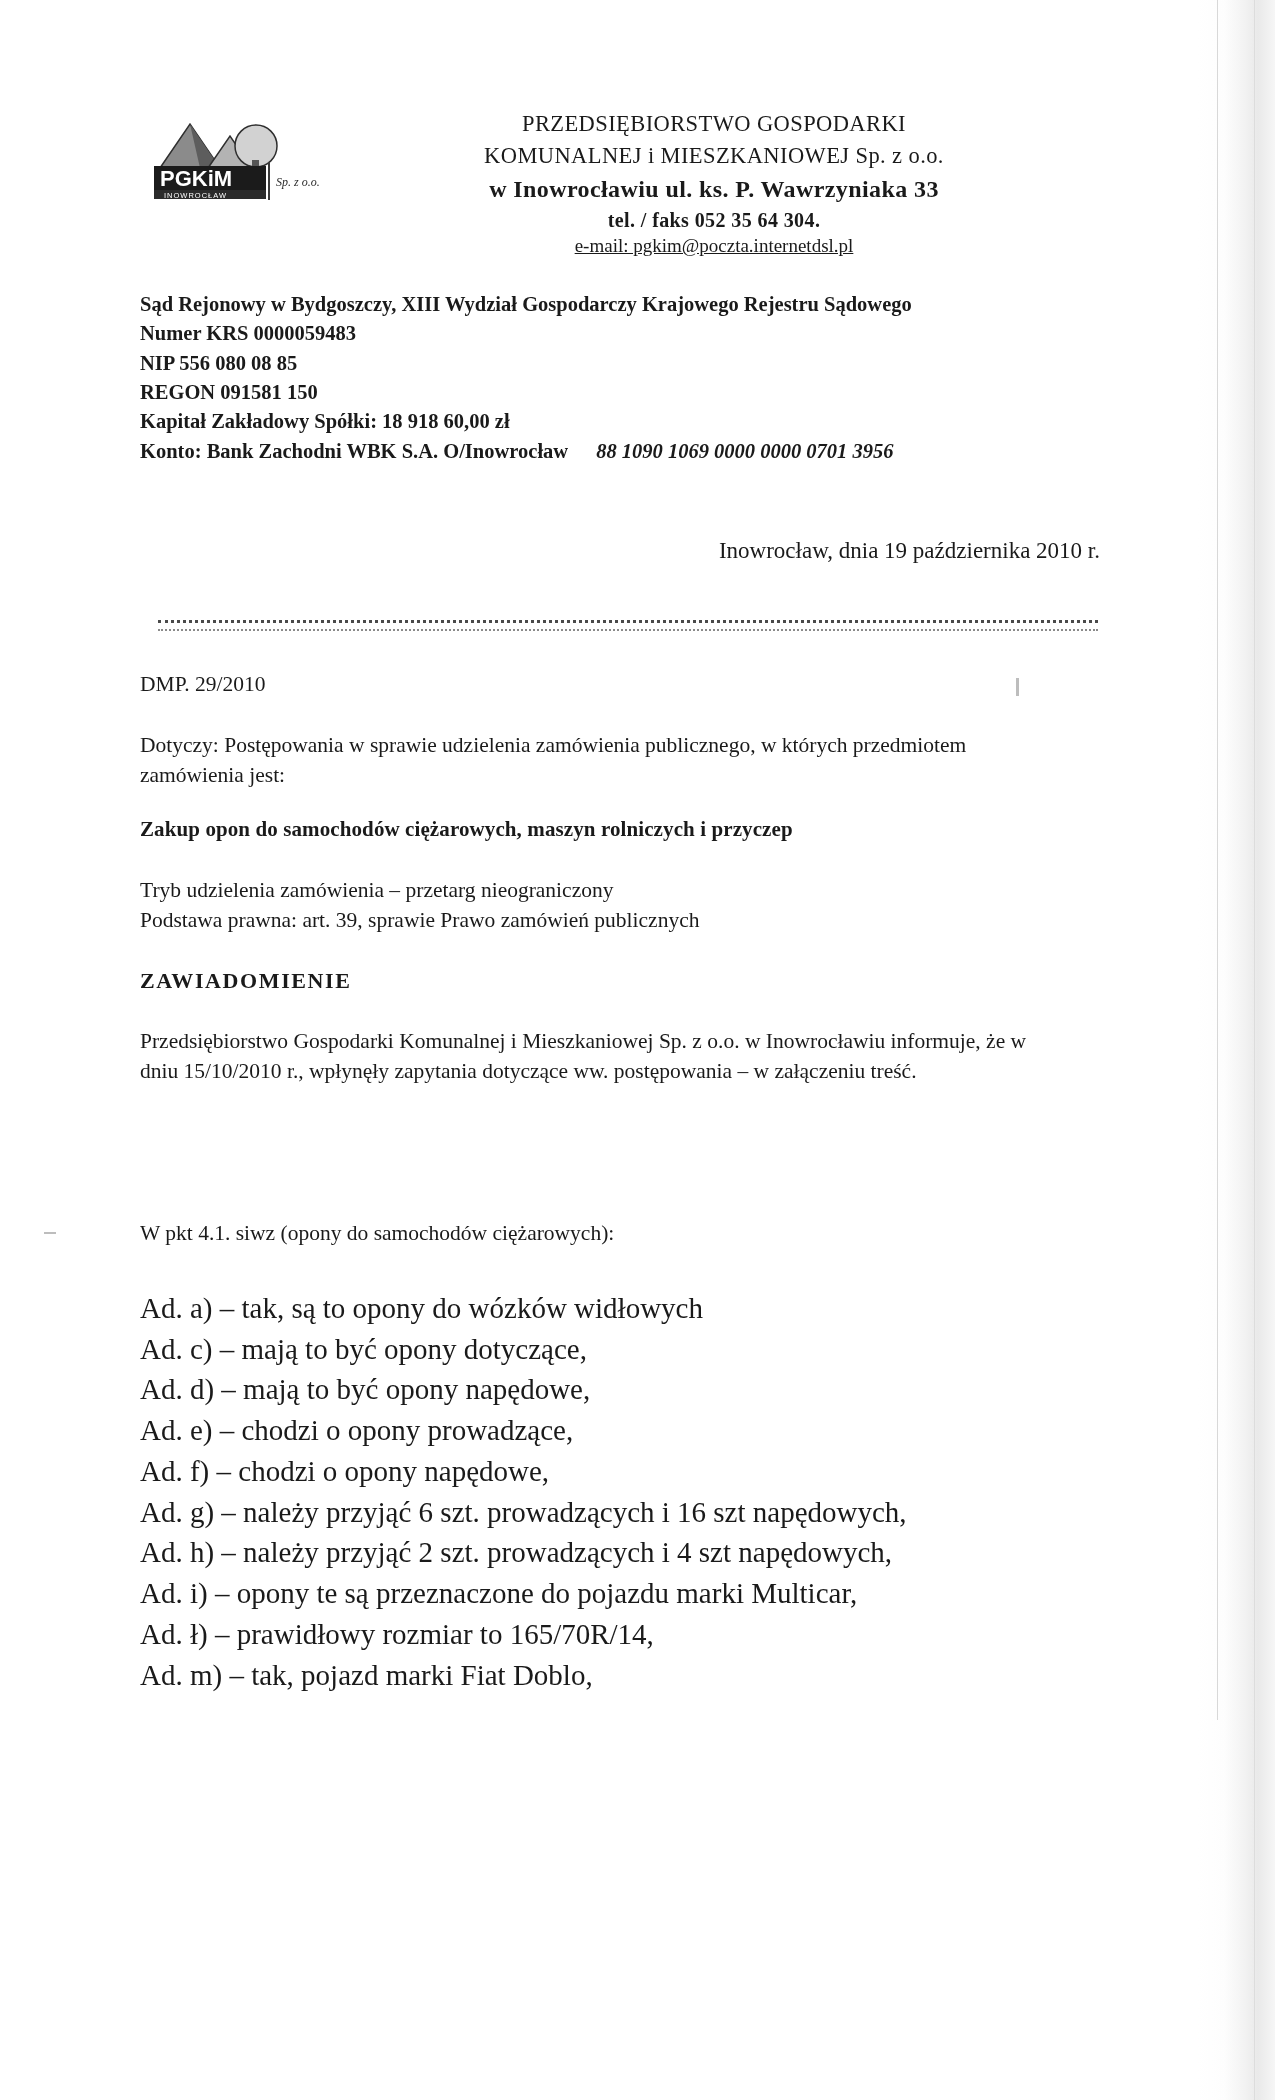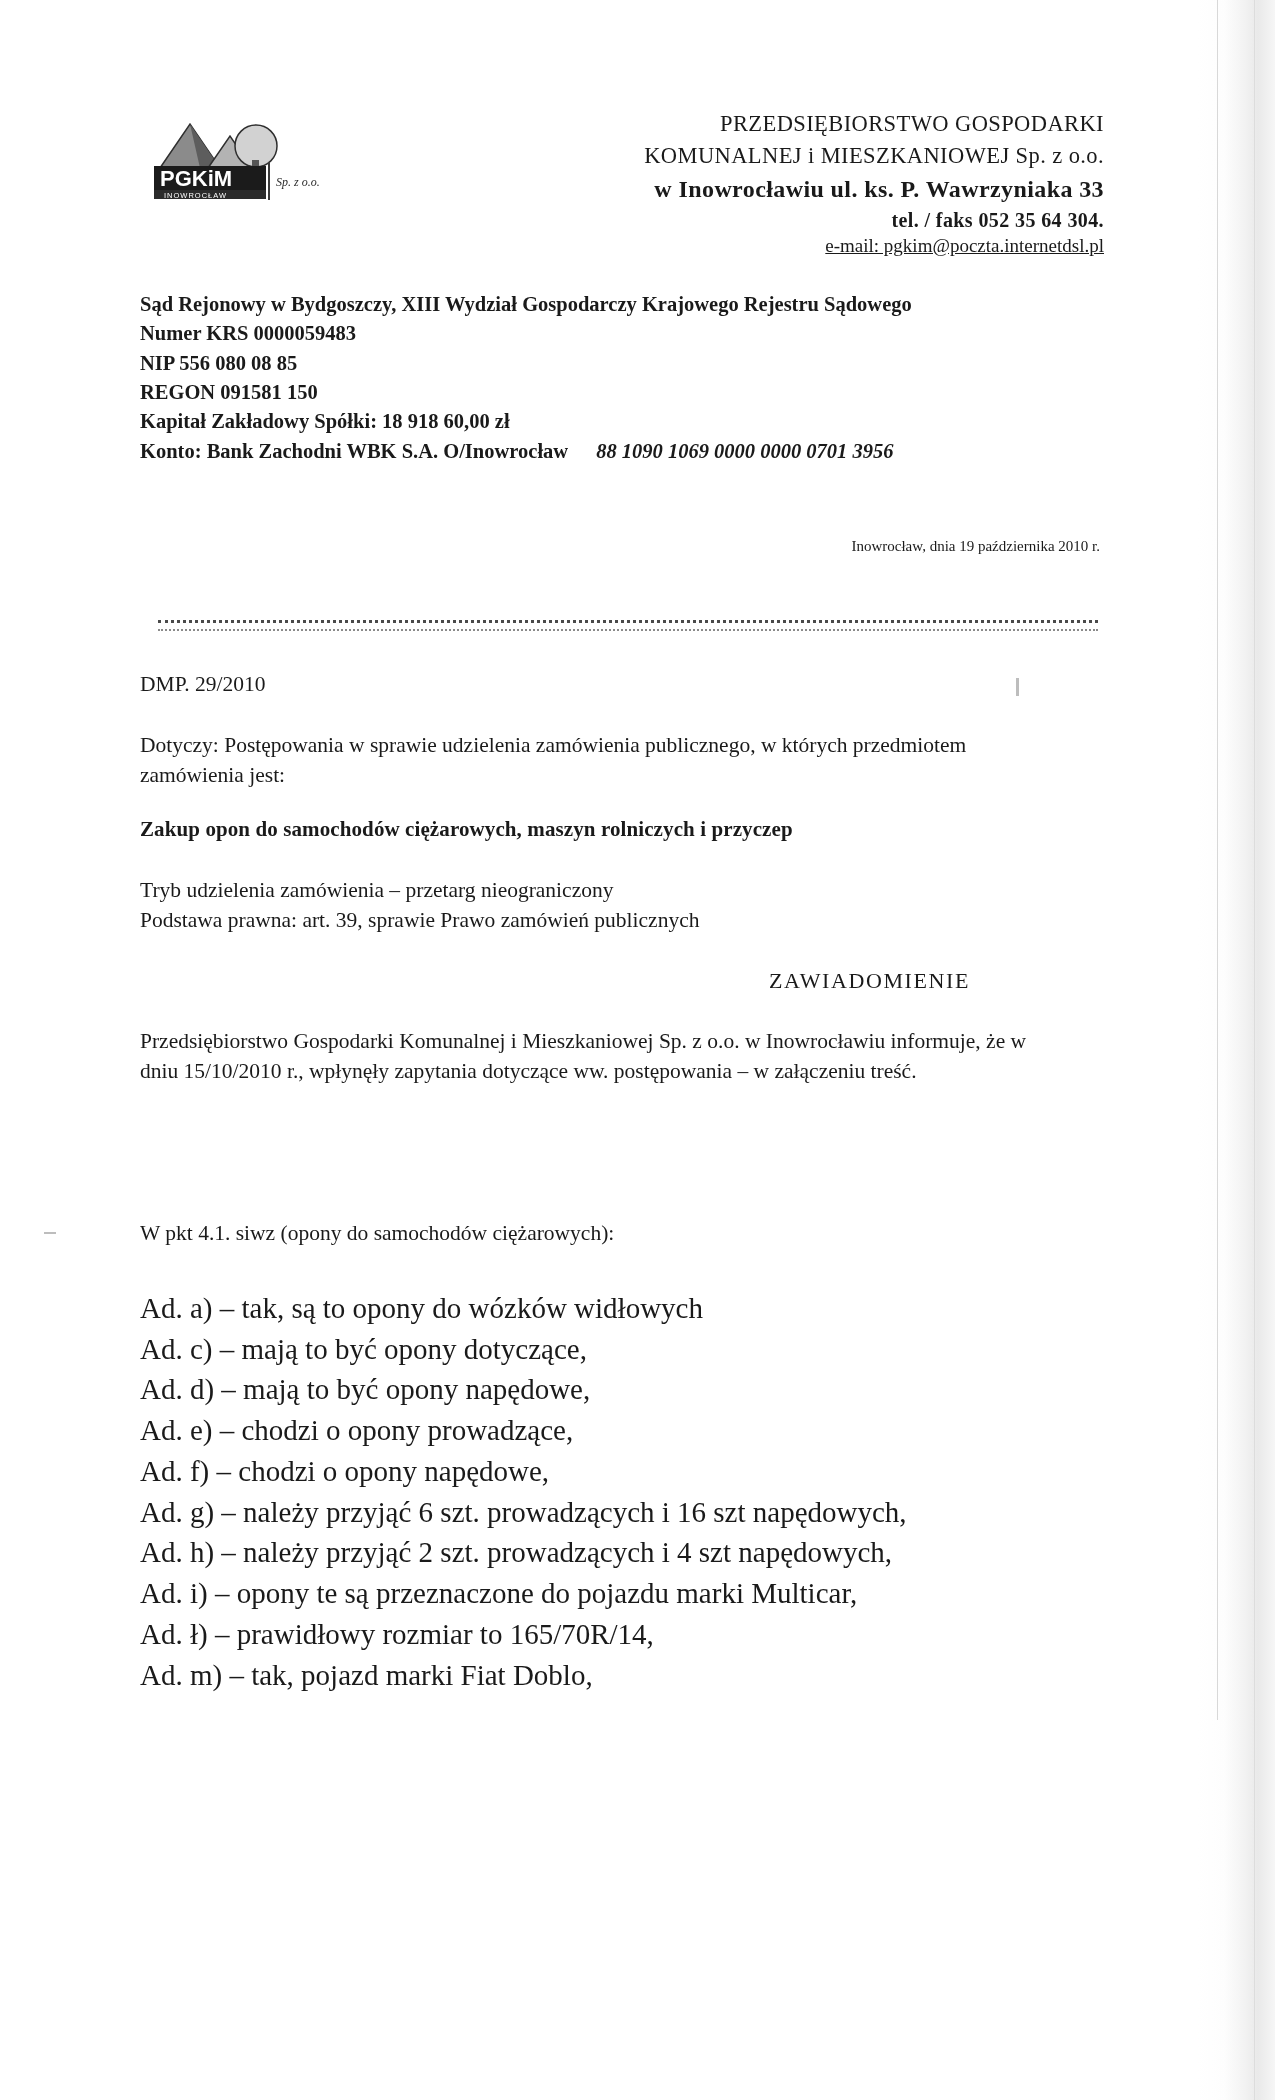--- a/index.html
+++ b/index.html
@@ -63,24 +63,24 @@
     position: absolute;
     left: 148px;
     top: 8px;
     width: 190px;
     height: 92px;
   }
   .logo svg { display: block; }
 
   .lh-lines {
     position: absolute;
-    left: 284px;
+    left: 304px;
     top: 0;
     width: 820px;
-    text-align: right;
+    text-align: center;
   }
   .lh-l1, .lh-l2, .lh-l3, .lh-l4 {
     font-size: 22.5px;
     letter-spacing: 0.4px;
     line-height: 1.42;
     white-space: nowrap;
   }
   .lh-l1 { font-weight: 400; }
   .lh-l2 { font-weight: 400; }
   .lh-l3 { font-weight: 700; font-size: 24px; }
@@ -119,21 +119,21 @@
     top: 521px;
     width: 940px;
     height: 3px;
     border-top: 2px dotted #8a8a8a;
   }
 
   .place-date {
     position: absolute;
     right: 80px;
     top: 538px;
-    font-size: 15px;
+    font-size: 23px;
     white-space: nowrap;
   }
 
   
   .doc-no {
     position: absolute;
     left: 140px;
     top: 672px;
     font-size: 21.5px;
   }
@@ -152,22 +152,22 @@
     font-weight: 700;
     font-size: 21px;
     letter-spacing: 0.1px;
   }
   .p-tryb { top: 875px; }
   .heading-zaw {
     position: absolute;
     left: 140px;
     width: 830px;
     top: 968px;
-    text-align: right;
-    font-weight: 400;
+    text-align: left;
+    font-weight: 700;
     font-size: 22px;
     letter-spacing: 1.6px;
   }
   .p-info { top: 1026px; }
   .p-zwiazku { top: 1136px; }
   .p-wpkt { top: 1218px; }
 
   .ad-list {
     position: absolute;
     left: 140px;

